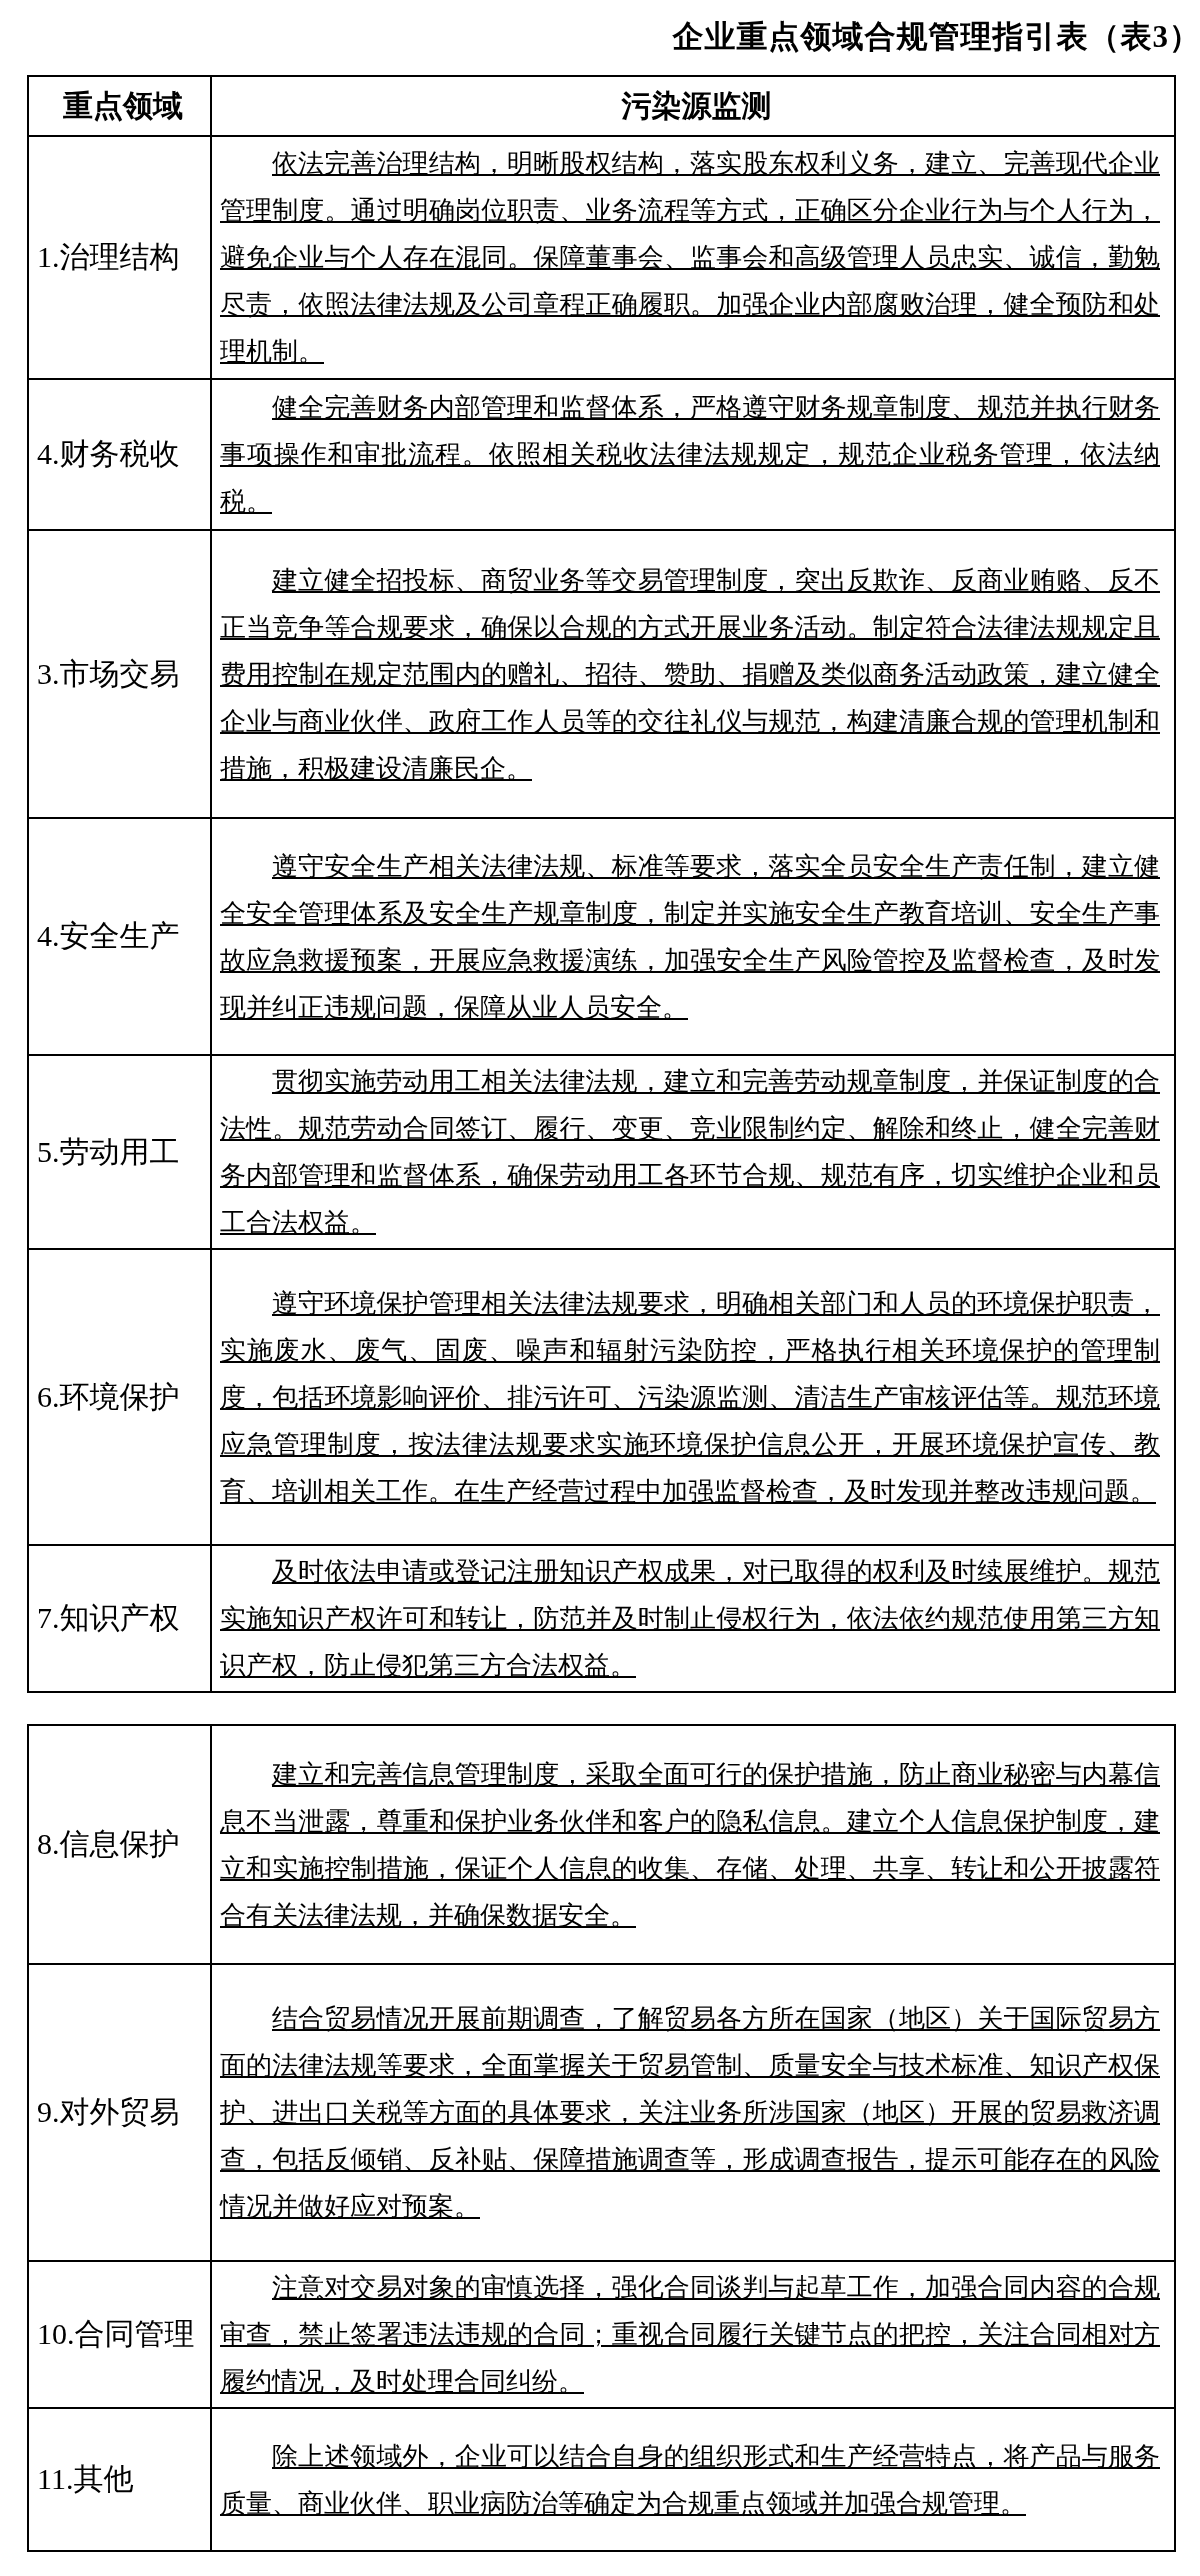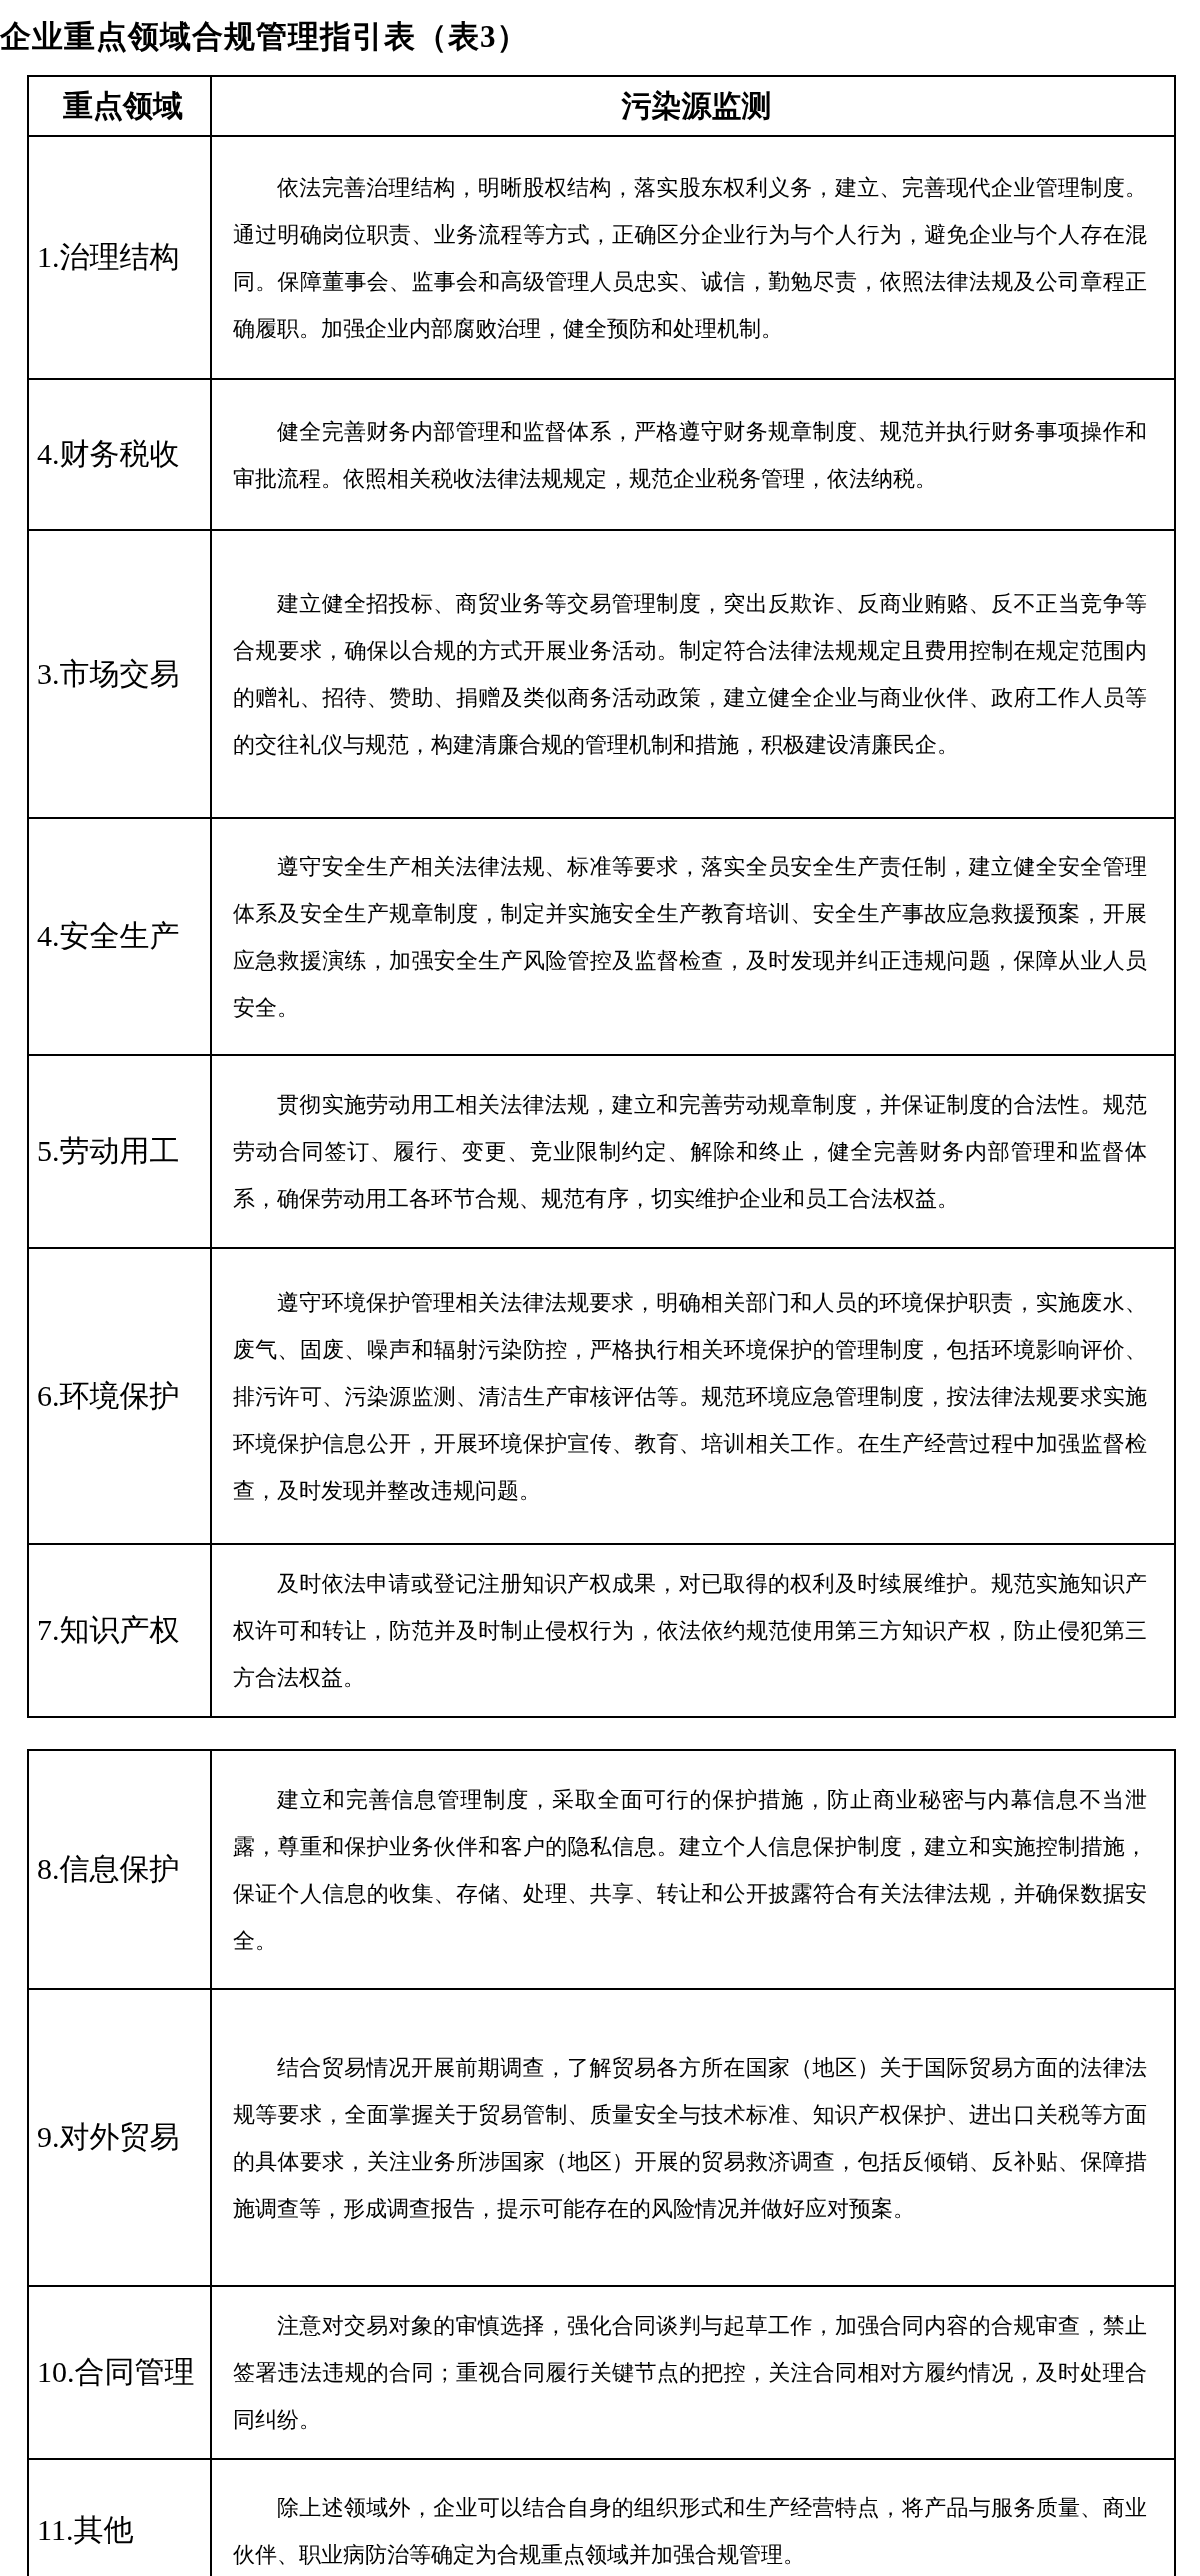--- a/index.html
+++ b/index.html
@@ -12,21 +12,21 @@
     width: 1201px;
     min-height: 2576px;
     background: #ffffff;
     color: #000000;
     font-family: "Liberation Serif", "DejaVu Serif", serif;
   }
   .title {
     margin: 0;
     padding-top: 16px;
     height: 59px;
-    text-align: left;
+    text-align: right;
     font-size: 31px;
     font-weight: 700;
     letter-spacing: 1px;
     font-family: "Liberation Serif", "DejaVu Serif", serif;
   }
   .guide-table {
     border-collapse: collapse;
     table-layout: fixed;
     width: 1147px;
     margin-left: 27px;
@@ -49,26 +49,27 @@
   }
   .area-cell {
     font-size: 30px;
     padding: 0 4px;
     font-family: Liberation Serif, serif;
   }
   .content-cell {
     padding: 2px 14px;
   }
   .content-cell p {
-    margin: 13px;
-    font-size: 22px;
+    margin: 0;
+    font-size: 26px;
     line-height: 47px;
     text-align: justify;
     text-indent: 2em;
     font-family: "Liberation Serif", "DejaVu Serif", serif;
+    text-decoration: underline;
   }
   .table-gap {
     height: 31px;
   }
 </style>
 </head>
 <body>
 
 <div class="page">
 

